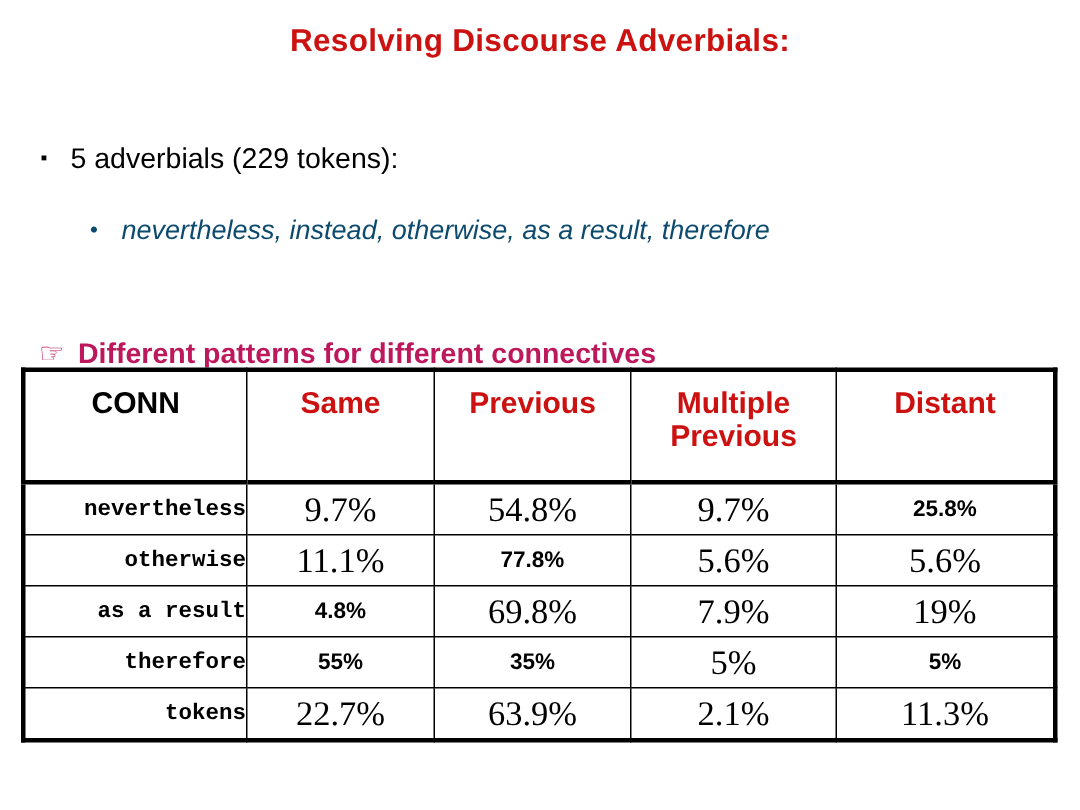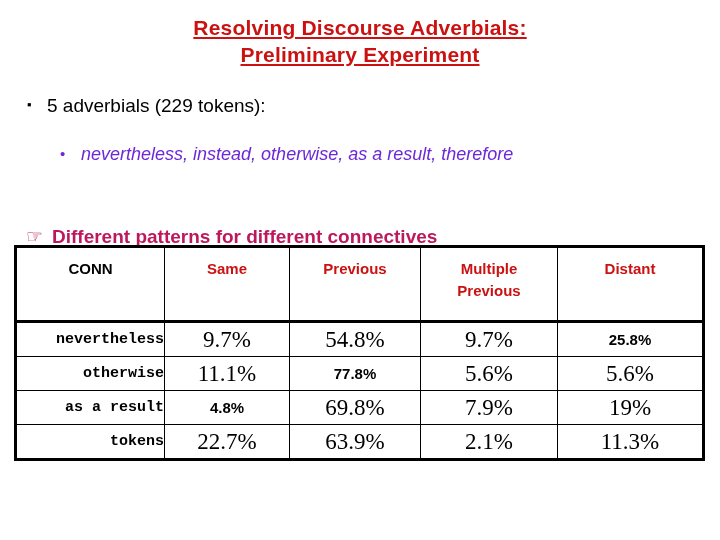--- a/index.html
+++ b/index.html
@@ -24,21 +24,20 @@
     width: 720px;
     text-align: center;
     color: #cc1111;
     font-weight: bold;
     font-size: 21px;
     line-height: 27px;
     letter-spacing: 0.2px;
   }
   .slide-title .tline {
     display: inline-block;
-    text-decoration: underline;
     text-underline-offset: 2px;
     text-decoration-thickness: 2px;
   }
 
   
   .bullet-l1 {
     position: absolute;
     left: 27px;
     top: 92px;
     font-size: 19px;
@@ -52,21 +51,21 @@
     font-size: 13px;
     vertical-align: 3px;
     color: #000;
   }
   .bullet-l2 {
     position: absolute;
     left: 60px;
     top: 141px;
     font-size: 18px;
     line-height: 25px;
-    color: #6d28d9;
+    color: #0c4a6e;
     white-space: nowrap;
   }
   .bullet-l2 .marker {
     display: inline-block;
     width: 21px;
     font-size: 15px;
     vertical-align: 1px;
   }
   .bullet-l2 .body { font-style: italic; }
 
@@ -112,21 +111,21 @@
     border-top: 1px solid #000;
     border-bottom: 1px solid #000;
     padding: 0;
     vertical-align: middle;
     text-align: center;
     background: #fff;
   }
   .data-table thead th {
     height: 62px;
     border-bottom: 3px solid #000;
-    font-size: 15px;
+    font-size: 20px;
     font-weight: bold;
     line-height: 22px;
     vertical-align: top;
     padding-top: 10px;
     color: #cc1111;
   }
   .data-table thead th.conn {
     color: #000000;
     font-family: "Liberation Sans", sans-serif;
   }
@@ -146,21 +145,20 @@
     font-weight: bold;
     font-family: "Liberation Sans", sans-serif;
     font-size: 15px;
   }
 </style>
 </head>
 <body>
 
 <div class="slide-title">
   <span class="tline">Resolving Discourse Adverbials:</span><br>
-  <span class="tline"> Preliminary Experiment</span>
 </div>
 
 <div class="bullet-l1">
   <span class="marker">▪</span><span class="body">5 adverbials (229 tokens):</span>
 </div>
 
 <div class="bullet-l2">
   <span class="marker">•</span><span class="body">nevertheless, instead, otherwise, as a result, therefore</span>
 </div>
 
@@ -205,20 +203,27 @@
         <td>5.6%</td>
       </tr>
       <tr>
         <td class="rowlabel">as a result</td>
         <td class="strong">4.8%</td>
         <td>69.8%</td>
         <td>7.9%</td>
         <td>19%</td>
       </tr>
       <tr>
+        <td class="rowlabel">therefore</td>
+        <td class="strong">55%</td>
+        <td class="strong">35%</td>
+        <td>5%</td>
+        <td class="strong">5%</td>
+      </tr>
+      <tr>
         <td class="rowlabel">tokens</td>
         <td>22.7%</td>
         <td>63.9%</td>
         <td>2.1%</td>
         <td>11.3%</td>
       </tr>
     </tbody>
 </table>
 
 </body></html>

